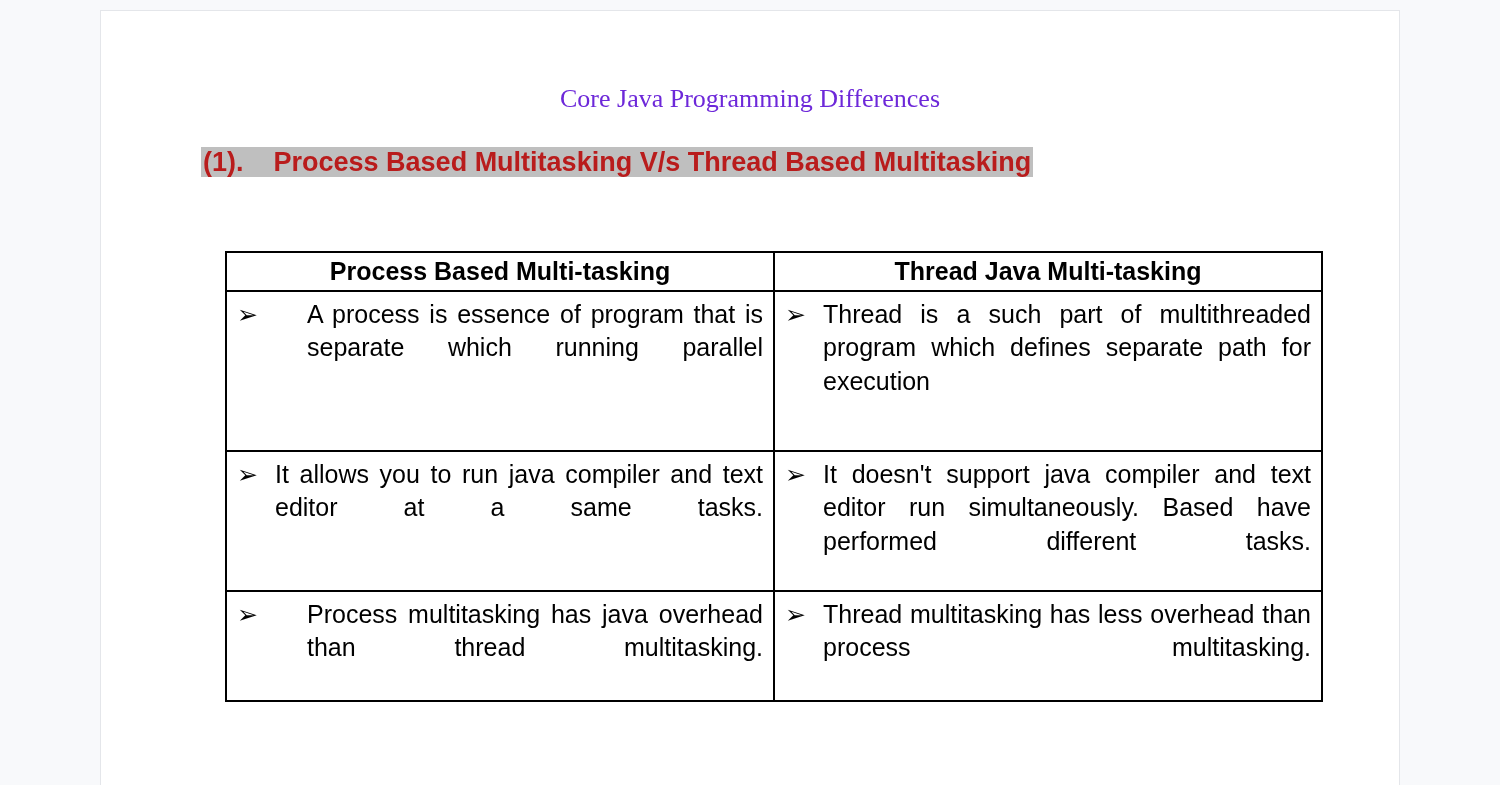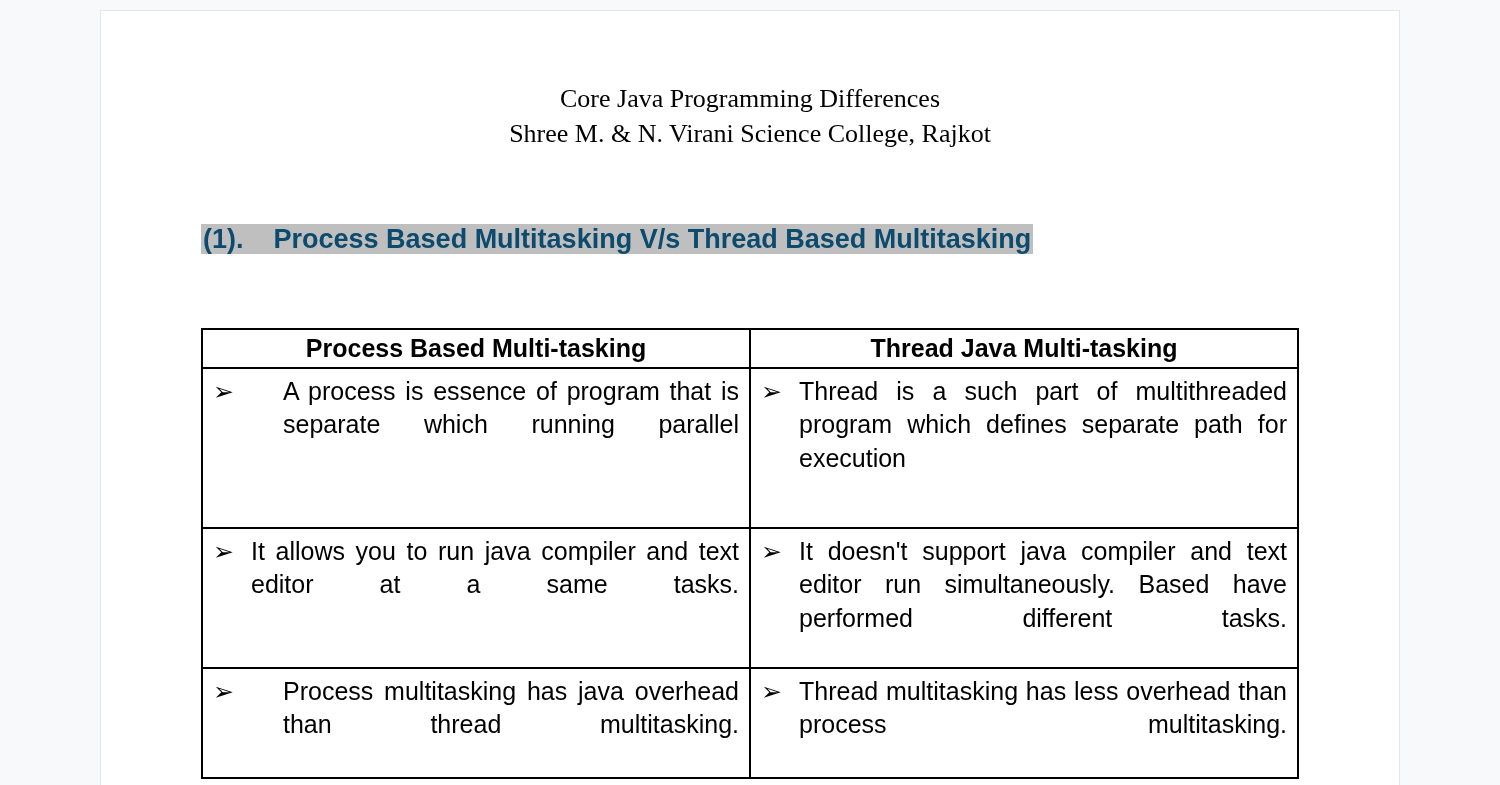--- a/index.html
+++ b/index.html
@@ -9,42 +9,43 @@
     margin: 10px auto 0 auto;
     background: #ffffff;
     border: 1px solid #e4e6ea;
     padding: 70px 100px 0 100px;
     height: 780px;
     overflow: hidden;
   }
   .header-block {
     text-align: center;
     font-size: 26px;
-    color: #000000;
+    color: #6d28d9;
     line-height: 1.35;
-    margin-bottom: 70px;
+    margin-bottom: 28px;
   }
   .section-heading {
     font-family: Arial, Helvetica, sans-serif;
     font-weight: 700;
     font-size: 27px;
-    color: #0c4a6e;
+    color: #b91c1c;
     background: #bfbfbf;
     display: inline;
     padding: 0 2px;
     line-height: 1.35;
   }
   .section-heading-wrap { margin-bottom: 70px; }
   .comp-table {
     width: 100%;
     border-collapse: collapse;
     table-layout: fixed;
     font-family: Arial, Helvetica, sans-serif;
     font-size: 25px;
     color: #000;
+    margin-left: 24px;
   }
   .comp-table th, .comp-table td {
     border: 2px solid #000;
     vertical-align: top;
   }
   .comp-table th {
     font-weight: 700;
     text-align: center;
     padding: 4px 6px;
   }
@@ -74,21 +75,20 @@
   .row2 td { height: 140px; }
   .row3 td { height: 110px; }
 </style>
 </head>
 <body>
 
 <div class="page-wrap">
 
   <div class="header-block">
     <div>Core Java Programming Differences</div>
-    <div>Shree M. &amp; N. Virani Science College, Rajkot</div>
   </div>
 
   <div class="section-heading-wrap">
     <span class="section-heading">
       <span>(1).</span>&nbsp;&nbsp;&nbsp;
       <span>Process Based Multitasking V/s Thread Based Multitasking</span>
     </span>
   </div>
 
   <table class="comp-table">

